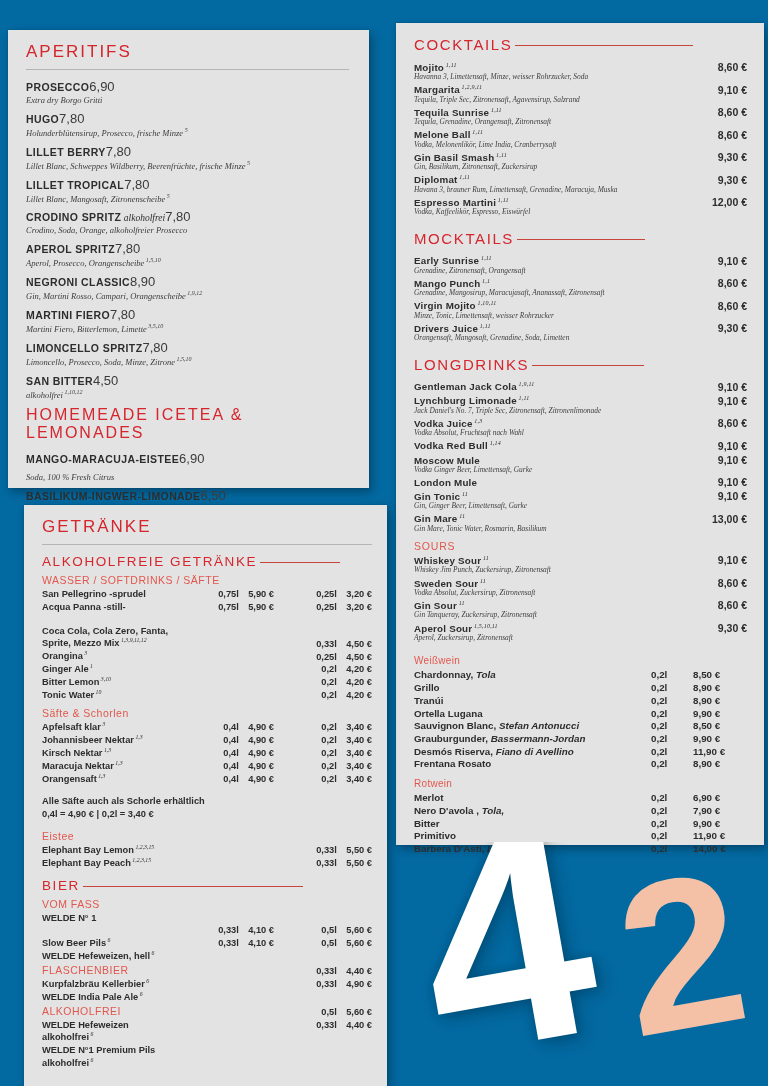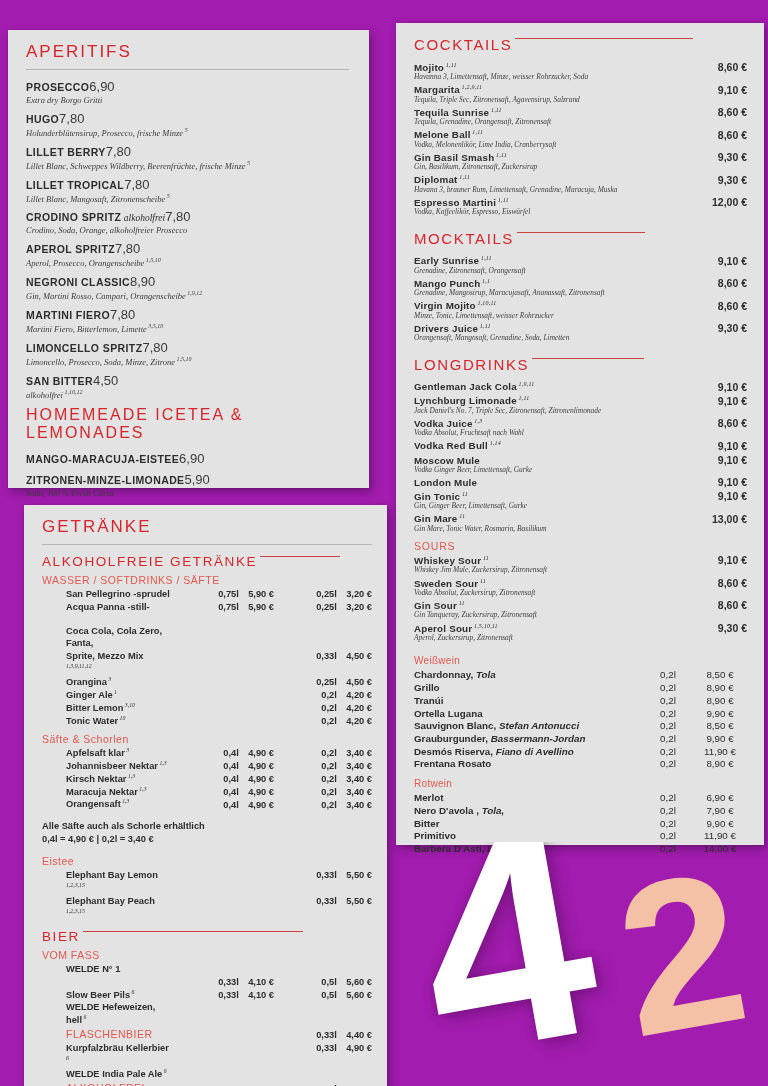--- a/index.html
+++ b/index.html
@@ -1,58 +1,58 @@
 <!DOCTYPE html>
 <html><head>
 <meta charset="utf-8">
 <style>
   html,body{margin:0;padding:0;}
   body{width:768px;height:1086px;background:#ffffff;font-family:"Liberation Sans",sans-serif;position:relative;overflow:hidden;}
-  #page{position:absolute;inset:0;background:#a21caf;}
+  #page{position:absolute;inset:0;background:#0369a1;}
   .panel{position:absolute;background:#e3e3e3;box-shadow:3px 4px 9px rgba(0,0,0,.30),0 0 2px rgba(0,0,0,.12);box-sizing:border-box;}
   #panel-aperitifs{left:8px;top:30px;width:361px;height:458px;padding:12px 20px 8px 18px;}
   #panel-bar{left:396px;top:23px;width:368px;height:822px;padding:13px 17px 8px 18px;}
   #panel-getraenke{left:24px;top:505px;width:363px;height:628px;padding:12px 15px 8px 18px;}
 
   .big-red{color:#d6252c;font-size:17px;letter-spacing:2px;font-weight:400;}
   .gray-rule{border:none;border-top:1px solid #b5b5b5;margin:7px 0 9px 0;}
 
   
   .ap-item{margin-bottom:6px;}
   .ap-row{display:flex;align-items:baseline;}
   .ap-name{font-weight:bold;font-size:10.5px;letter-spacing:.4px;color:#2d2d2d;}
   .ap-name .sfx{font-weight:400;font-style:italic;font-family:"Liberation Serif",serif;font-size:9.5px;letter-spacing:0;}
   .ap-price{font-size:13px;color:#3a3a3a;font-weight:400;}
   .ap-desc{font-family:"Liberation Serif",serif;font-style:italic;font-size:8.5px;color:#3c3c3c;margin-top:1px;}
   .ap-desc sup,.ap-name sup{font-size:6px;}
   #t-icetea{margin-top:1px;margin-bottom:9px;font-size:16px;}
 
   
-  .uhead{display:flex;align-items:flex-start;margin-bottom:8px;}
+  .uhead{display:flex;align-items:center;margin-bottom:8px;}
   .uhead .t{color:#d6252c;font-size:15px;letter-spacing:1.6px;font-weight:400;white-space:nowrap;}
   .uhead .ln{border-bottom:1.3px solid #c8453e;height:2px;margin-left:3px;}
   .r-section{margin-bottom:13px;}
   .r-item{margin-bottom:2px;}
   .r-top{display:flex;justify-content:space-between;align-items:baseline;}
   .r-name{font-weight:bold;font-size:9.8px;color:#2d2d2d;letter-spacing:.2px;}
   .r-name sup{font-family:"Liberation Serif",serif;font-style:italic;font-weight:400;font-size:6px;}
   .r-price{font-weight:bold;font-size:10.5px;color:#2d2d2d;white-space:nowrap;}
   .r-desc{font-family:"Liberation Serif",serif;font-style:italic;font-size:7.4px;color:#3e3e3e;line-height:1.15;margin-bottom:2px;}
   .r-sub{color:#e2574d;font-size:10.5px;letter-spacing:.8px;margin:7px 0 2px 0;}
   .w-label{color:#e2574d;font-size:10px;letter-spacing:.3px;margin:7px 0 3px 0;}
   .w-row{display:grid;grid-template-columns:1fr 34px 54px;column-gap:8px;align-items:baseline;line-height:1.3;}
   .w-name{font-weight:bold;font-size:9.8px;color:#2d2d2d;}
   .w-name .sfx{font-style:italic;}
-  .w-size,.w-price{font-weight:normal;font-size:9.8px;color:#2d2d2d;text-align:center;white-space:nowrap;}
+  .w-size,.w-price{font-weight:bold;font-size:9.8px;color:#2d2d2d;text-align:left;white-space:nowrap;}
 
   
   .g-head .t{font-size:13.5px;}
   .g-sub{color:#e2574d;font-size:10.5px;letter-spacing:.5px;margin:5px 0 2px 0;}
   .g-row{display:grid;grid-template-columns:1fr 100px 94px;column-gap:4px;align-items:baseline;line-height:1.38;}
-  .g-label{font-weight:bold;font-size:9.3px;color:#2d2d2d;margin-left:24px;}
+  .g-label{font-weight:bold;font-size:9.3px;color:#2d2d2d;}
   .g-label sup{font-family:"Liberation Serif",serif;font-style:italic;font-weight:400;font-size:5.8px;}
   .g-label.red{font-weight:400;color:#e2574d;font-size:10.5px;letter-spacing:.5px;}
   .g-pair{font-weight:bold;font-size:9.3px;color:#2d2d2d;text-align:right;white-space:nowrap;}
   .g-note{font-weight:bold;font-size:9.3px;color:#2d2d2d;margin:9px 0 9px 0;line-height:1.4;}
   .g-gap{margin-top:11px;}
   .g-section{margin-bottom:4px;}
   .g-section .uhead{margin-bottom:2px;margin-top:8px;}
 
   
   #logo-42{position:absolute;left:388px;top:842px;width:380px;height:244px;overflow:hidden;font-weight:bold;}
@@ -142,24 +142,20 @@
       </div>
     <div class="big-red" id="t-icetea">HOMEMEADE ICETEA &amp; LEMONADES</div>
     <div id="ice-items">
         <div class="ap-item">
           <div class="ap-row">
             <span class="ap-name">MANGO-MARACUJA-EISTEE</span>
             <span class="ap-price">6,90</span>
           </div>
         </div>
         <div class="ap-item">
-          <div class="ap-row">
-            <span class="ap-name">ZITRONEN-MINZE-LIMONADE</span>
-            <span class="ap-price">5,90</span>
-          </div>
           <div class="ap-desc">Soda, 100 % Fresh Citrus</div>
         </div>
         <div class="ap-item">
           <div class="ap-row">
             <span class="ap-name">BASILIKUM-INGWER-LIMONADE</span>
             <span class="ap-price">6,50</span>
           </div>
           <div class="ap-desc">100% Bio Ingwer, Basilikum, Limone</div>
         </div>
       </div>
@@ -313,21 +309,21 @@
               <span class="r-price">13,00 €</span>
             </div>
             <div class="r-desc">Gin Mare, Tonic Water, Rosmarin, Basilikum</div>
           </div>
           <div class="r-sub">SOURS</div>
           <div class="r-item">
             <div class="r-top">
               <span class="r-name">Whiskey Sour<sup> 11</sup></span>
               <span class="r-price">9,10 €</span>
             </div>
-            <div class="r-desc">Whiskey Jim Mule, Zuckersirup, Zitronensaft</div>
+            <div class="r-desc">Whiskey Jim Punch, Zuckersirup, Zitronensaft</div>
           </div>
           <div class="r-item">
             <div class="r-top">
               <span class="r-name">Sweden Sour<sup> 11</sup></span>
               <span class="r-price">8,60 €</span>
             </div>
             <div class="r-desc">Vodka Absolut, Zuckersirup, Zitronensaft</div>
           </div>
           <div class="r-item">
             <div class="r-top">

